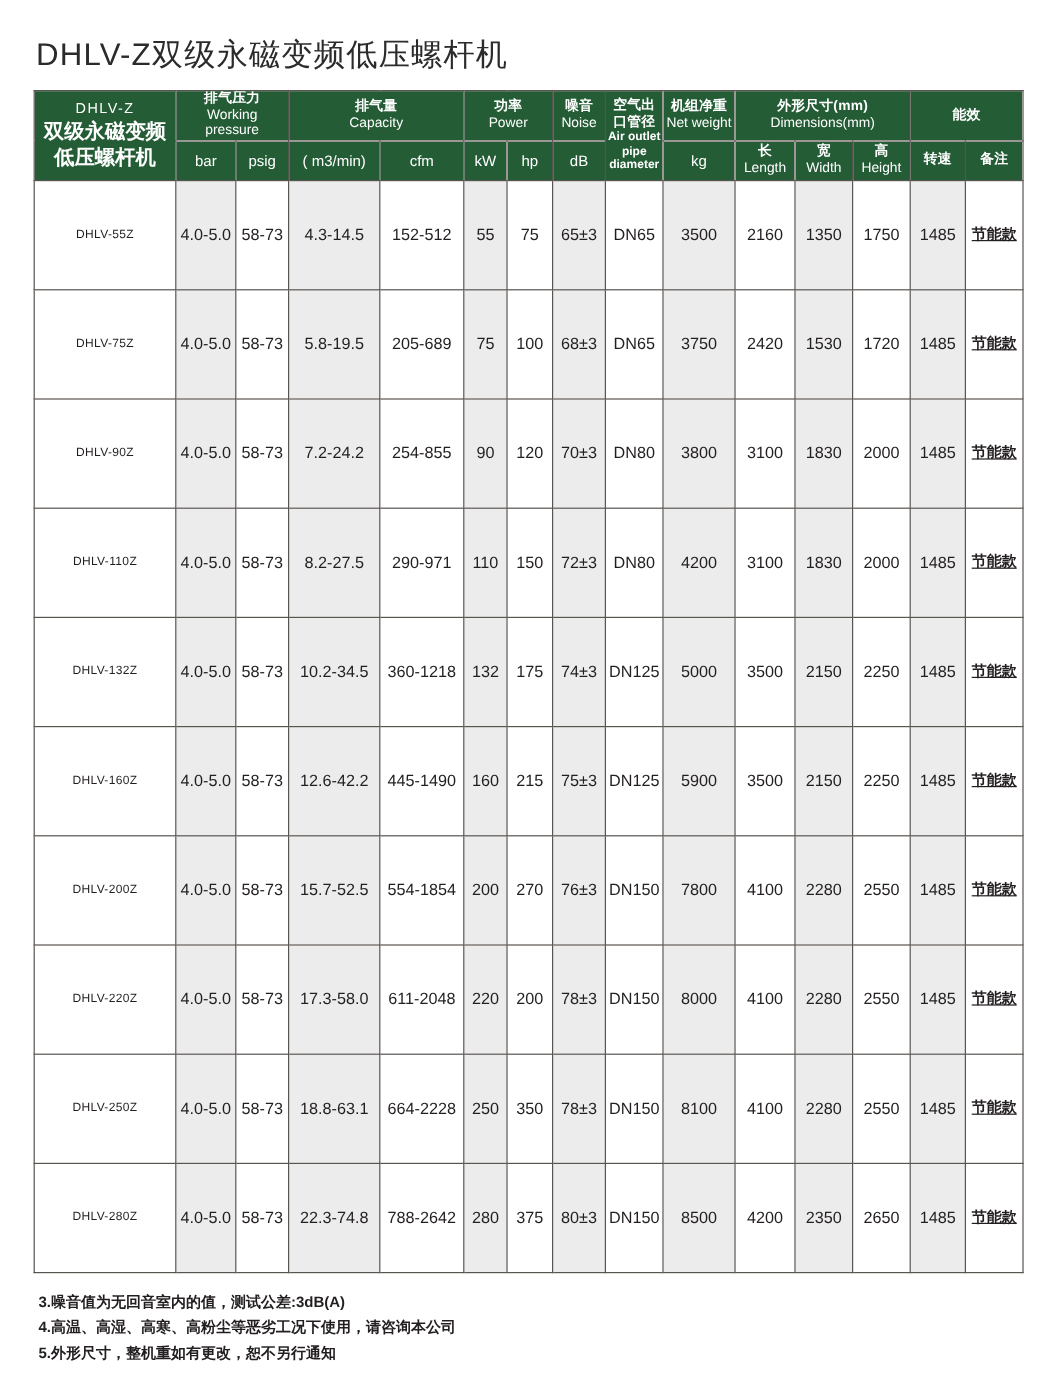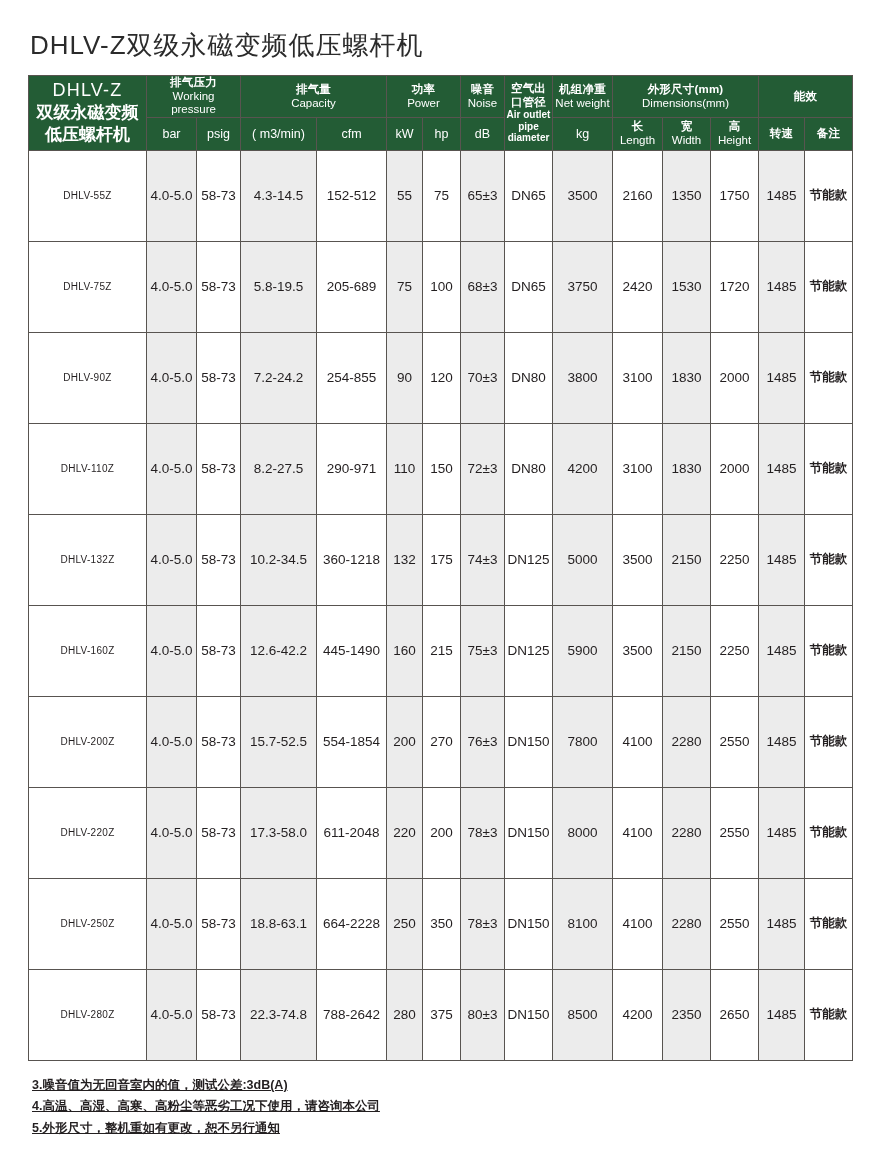--- a/index.html
+++ b/index.html
@@ -58,21 +58,21 @@
     font-weight: 700;
     letter-spacing: .2px;
   }
   thead th .en {
     display: block;
     font-size: 11.5px;
     font-weight: 400;
   }
   thead th.corner .cn-main {
     display: block;
-    font-size: 18px;
+    font-size: 12px;
     letter-spacing: 1.2px;
     padding-bottom: 1px;
   }
   thead th.corner .cn-sub {
     display: block;
     font-size: 17px;
     font-weight: 700;
     line-height: 1.3;
   }
   thead th.unit {
@@ -97,29 +97,30 @@
   tbody td.shade {
     background: #ececec;
   }
   tbody td.model {
     font-size: 10px;
     letter-spacing: .3px;
   }
   tbody td.note-cell {
     font-size: 12.5px;
     font-weight: 700;
+    text-decoration: underline;
   }
   .footnotes {
     padding: 14px 0 0 4px;
     font-size: 12.5px;
     font-weight: 700;
     line-height: 1.72;
     color: #231f20;
   }
-  .footnotes div { white-space: nowrap; text-decoration: underline; }
+  .footnotes div { white-space: nowrap; }
 </style>
 </head>
 <body>
 
 <div class="page">
 
   <h1 class="page-title">DHLV-Z双级永磁变频低压螺杆机</h1>
 
   <table class="spec">
     <colgroup>

